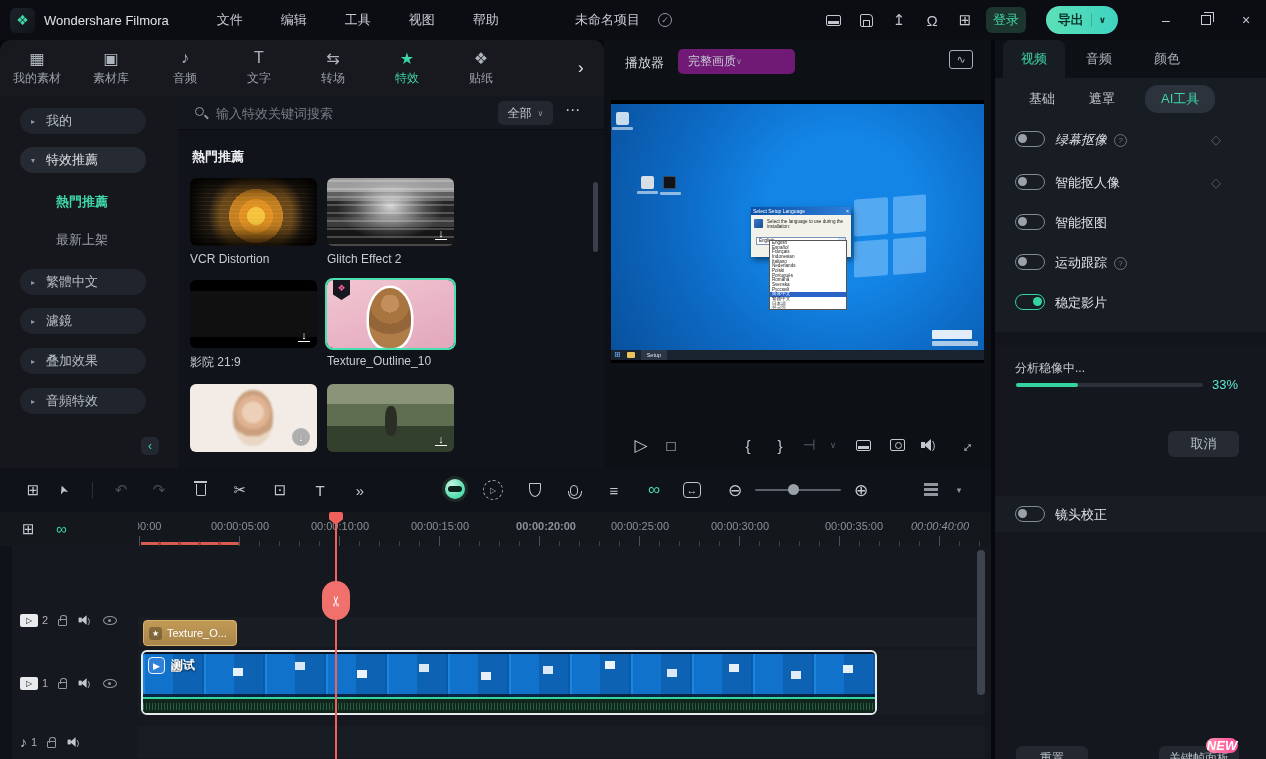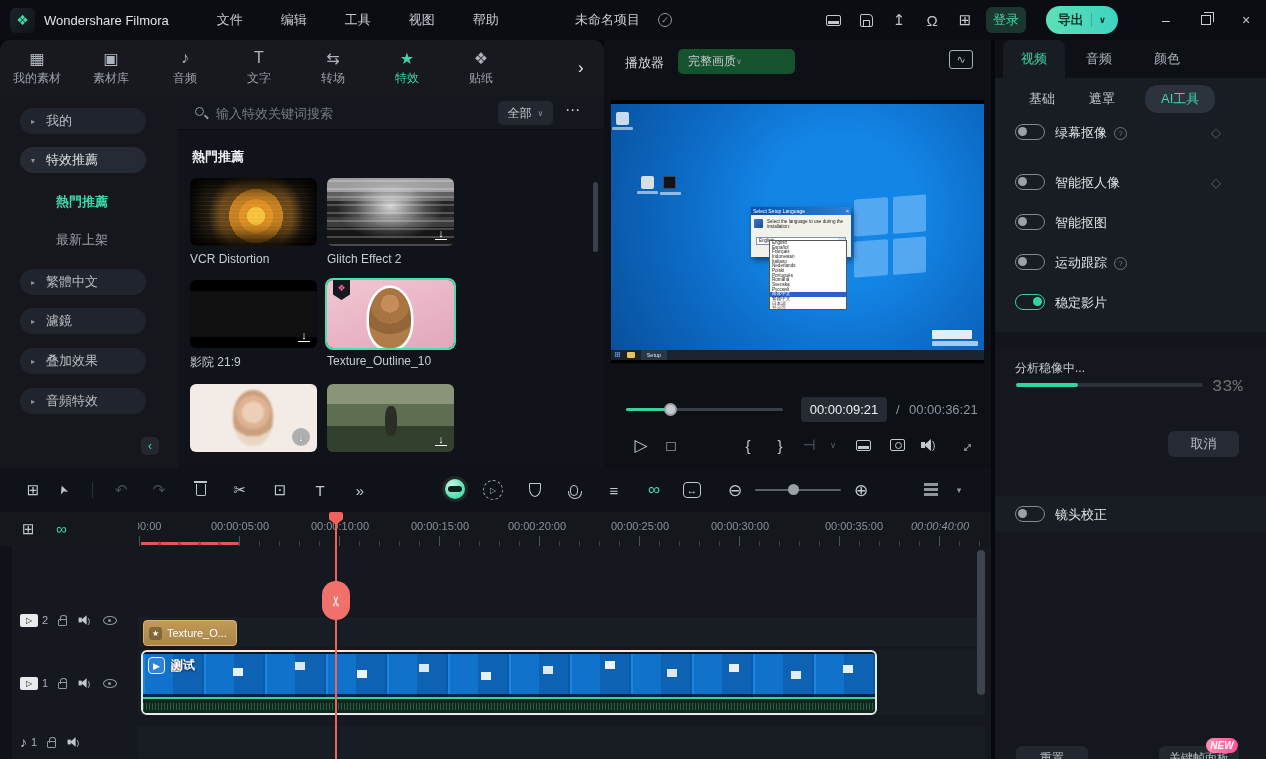--- a/index.html
+++ b/index.html
@@ -95,21 +95,21 @@
     background:radial-gradient(circle at 50% 40%, #ecd0b8 0 11px, #dfb291 11px 17px, #caa07e 17px 24px, #e9d6c4 24px); filter:blur(1px); }
   .t-land { background:linear-gradient(180deg,#8a9478 0 30%, #5f6e50 30% 62%, #33402e 62%); }
   .t-land::before { content:""; position:absolute; left:58px; top:22px; width:12px; height:30px; border-radius:40%;
     background:#2a2e24; filter:blur(.5px); }
   .fx-scroll { position:absolute; left:415px; top:86px; width:5px; height:70px; border-radius:3px; background:#3a4049; }
 
   
   #preview { left:604px; top:40px; width:387px; height:428px; background:#0d1015; }
   .p-head { position:absolute; left:0; top:0; width:387px; height:42px; }
   .p-title { position:absolute; left:21px; top:14px; font-size:13px; color:#d3d7db; }
-  .q-pill { position:absolute; left:74px; top:9px; width:117px; height:25px; border-radius:5px; background:#14532d;
+  .q-pill { position:absolute; left:74px; top:9px; width:117px; height:25px; border-radius:5px; background:#701a75;
     display:flex; align-items:center; font-size:12px; color:#c7ccd2; padding:0 10px; justify-content:flex-start; }
   .scope { position:absolute; left:345px; top:10px; width:24px; height:19px; border:1.5px solid #aab0b7; border-radius:3px;
     display:flex; align-items:center; justify-content:center; font-size:11px; color:#aab0b7; }
   .video { position:absolute; left:7px; top:60px; width:373px; height:263px; background:#000; }
   .desktop { position:absolute; left:0; top:4px; right:0; bottom:3px; overflow:hidden;
     background:radial-gradient(circle at 62% 42%, #1385e6 0 28%, #0d6bc6 58%, #084f9b 100%); }
   .winlogo { position:absolute; left:243px; top:93px; width:72px; height:78px; display:grid;
     grid-template-columns:1fr 1fr; grid-template-rows:1fr 1fr; gap:5px; transform:skewY(-4deg); }
   .winlogo div { background:rgba(150,205,255,.5); border-radius:2px; }
   .dicon { position:absolute; width:13px; height:13px; border-radius:2px; }
@@ -169,28 +169,28 @@
   .sw.on { border-color:#35d39e; }
   .sw.on::after { left:auto; right:2px; background:#35d39e; }
   .trow .tlabel { position:absolute; left:60px; top:12px; font-size:13px; color:#dfe3e6; }
   .help { display:inline-flex; width:13px; height:13px; border:1px solid #6b727b; border-radius:50%; color:#6b727b; font-size:8px;
     align-items:center; justify-content:center; margin-left:7px; vertical-align:1px; }
   .kf { position:absolute; left:216px; top:13px; color:#5a616b; font-size:13px; }
   .rp-gap { position:absolute; left:0; top:292px; width:271px; height:14px; background:#12151b; }
   .stab-status { position:absolute; left:20px; top:320px; font-size:12px; color:#c7ccd2; }
   .stab-bar { position:absolute; left:21px; top:343px; width:187px; height:4px; border-radius:2px; background:#2c313a; }
   .stab-fill { height:100%; border-radius:2px; background:#35d39e; }
-  .stab-pct { position:absolute; left:217px; top:337px; font-size:17px; color:#737373;font-family:Liberation Mono, monospace; }
+  .stab-pct { position:absolute; left:217px; top:337px; font-size:13px; color:#5eead4; }
   .btn-cancel { position:absolute; left:173px; top:391px; width:71px; height:26px; border-radius:6px; background:#262b33;
     color:#b9bfc6; font-size:13px; display:flex; align-items:center; justify-content:center; }
   .lens-row { position:absolute; left:0; top:456px; width:271px; height:36px; background:#181c23; }
   .rp-footer-btn { position:absolute; top:706px; height:24px; border-radius:6px; background:#23272f; color:#b9bfc6; font-size:12px;
     display:flex; align-items:center; justify-content:center; }
   .new-badge { position:absolute; left:211px; top:698px; width:32px; height:15px; border-radius:8px;
-    background:linear-gradient(90deg,#ff8fb0,#ff4d94); color:#fff; font-size:10px; font-style:italic; font-weight:bold;
+    background:linear-gradient(90deg,#ff8fb0,#ff4d94); color:#fff; font-size:13px; font-style:italic; font-weight:bold;
     display:flex; align-items:center; justify-content:center; }
 
   
   #timeline { left:0; top:468px; width:991px; height:291px; background:#15181e; }
   .tl-toolbar { position:absolute; left:0; top:0; width:991px; height:44px; background:#0f1218; }
   .tl-toolbar .ic { position:absolute; top:11px; width:22px; height:22px; font-size:15px; }
   .tl-div { position:absolute; left:92px; top:14px; width:1px; height:16px; background:#2a2f38; }
   .dim { color:#4a5059 !important; }
   .i-trash { position:relative; width:10px; height:12px; border:1.5px solid #c3c8ce; border-top:none; border-radius:0 0 2px 2px; }
   .i-trash::before { content:""; position:absolute; left:-3px; top:-3px; width:13px; height:1.5px; background:#c3c8ce; }
@@ -488,29 +488,20 @@
             <div class="b2"></div>
           </div>
         <div class="taskbar">
           <span class="tb-start">⊞</span>
           <span class="tb-folder"></span>
           <span class="tb-app">Setup</span>
         </div>
       </div>
     </div>
 
-    <div class="prog">
-      <div class="ptrack">
-          <div class="pfill"></div>
-        </div>
-      <div class="pknob"></div>
-      <div class="tc-box">00:00:09:21</div>
-      <div class="tc-sep">/</div>
-      <div class="tc-total">00:00:36:21</div>
-    </div>
 
     <div class="pc-row">
       <span class="ic" style="left:26px; font-size:17px;">▷</span>
       <span class="ic" style="left:56px;">□</span>
       <span class="ic" style="left:133px;">{</span>
       <span class="ic" style="left:165px;">}</span>
       <span class="ic pc-dim" style="left:194px;">⊣</span>
       <span class="ic pc-dim" style="left:218px; font-size:9px;">∨</span>
       <span class="ic" style="left:248px;">
           <span class="i-monitor"></span>
@@ -533,21 +524,21 @@
       <div class="rp-tab">音频</div>
       <div class="rp-tab">颜色</div>
     </div>
     <div class="rp-band"></div>
     <div class="rp-subtabs">
       <div class="rp-sub">基础</div>
       <div class="rp-sub">遮罩</div>
       <div class="rp-sub pill">AI工具</div>
     </div>
 
-    <div class="trow" style="top:72px;">
+    <div class="trow" style="top:79px;font-style:italic;">
       <span class="sw"></span>
       <span class="tlabel"><span>绿幕抠像</span><span class="help">?</span></span>
       <span class="kf">◇</span>
     </div>
     <div class="trow" style="top:122px;">
       <span class="sw"></span>
       <span class="tlabel">智能抠人像</span>
       <span class="kf">◇</span>
     </div>
     <div class="trow" style="top:162px;">
@@ -626,21 +617,21 @@
     </div>
 
     <div class="tl-ruler">
       <span class="ic ruler-icons" style="position:absolute; left:22px; top:8px; font-size:15px;">⊞</span>
       <span class="ic teal" style="position:absolute; left:56px; top:8px; font-size:15px;">∞</span>
       <div class="ruler-clip">
         <span class="rlabel" style="left:2px;">00:00:00</span>
         <span class="rlabel" style="left:102px;">00:00:05:00</span>
         <span class="rlabel" style="left:202px;">00:00:10:00</span>
         <span class="rlabel" style="left:302px;">00:00:15:00</span>
-        <span class="rlabel" style="left:399px;">00:00:20:00</span>
+        <span class="rlabel" style="left:408px;font-weight:bold;">00:00:20:00</span>
         <span class="rlabel" style="left:502px;">00:00:25:00</span>
         <span class="rlabel" style="left:602px;">00:00:30:00</span>
         <span class="rlabel" style="left:716px;">00:00:35:00</span>
         <span class="rlabel" style="left:802px;font-style:italic;">00:00:40:00</span>
         <div class="ticks"></div>
         <div class="red-seg"></div>
       </div>
     </div>
 
     <div class="tl-tracks">

